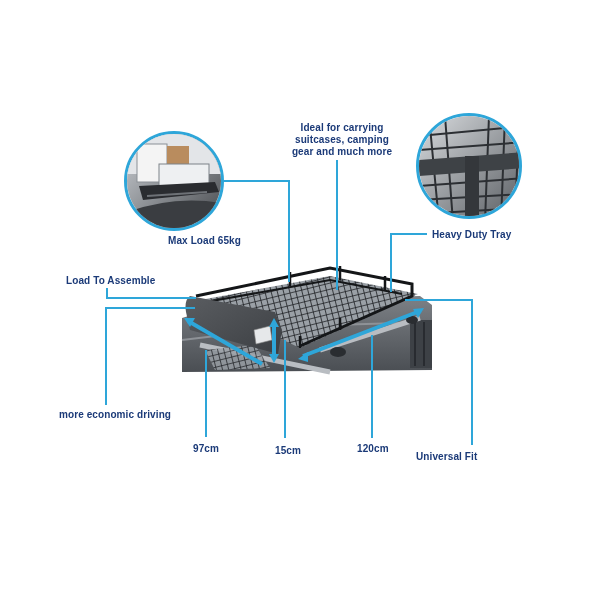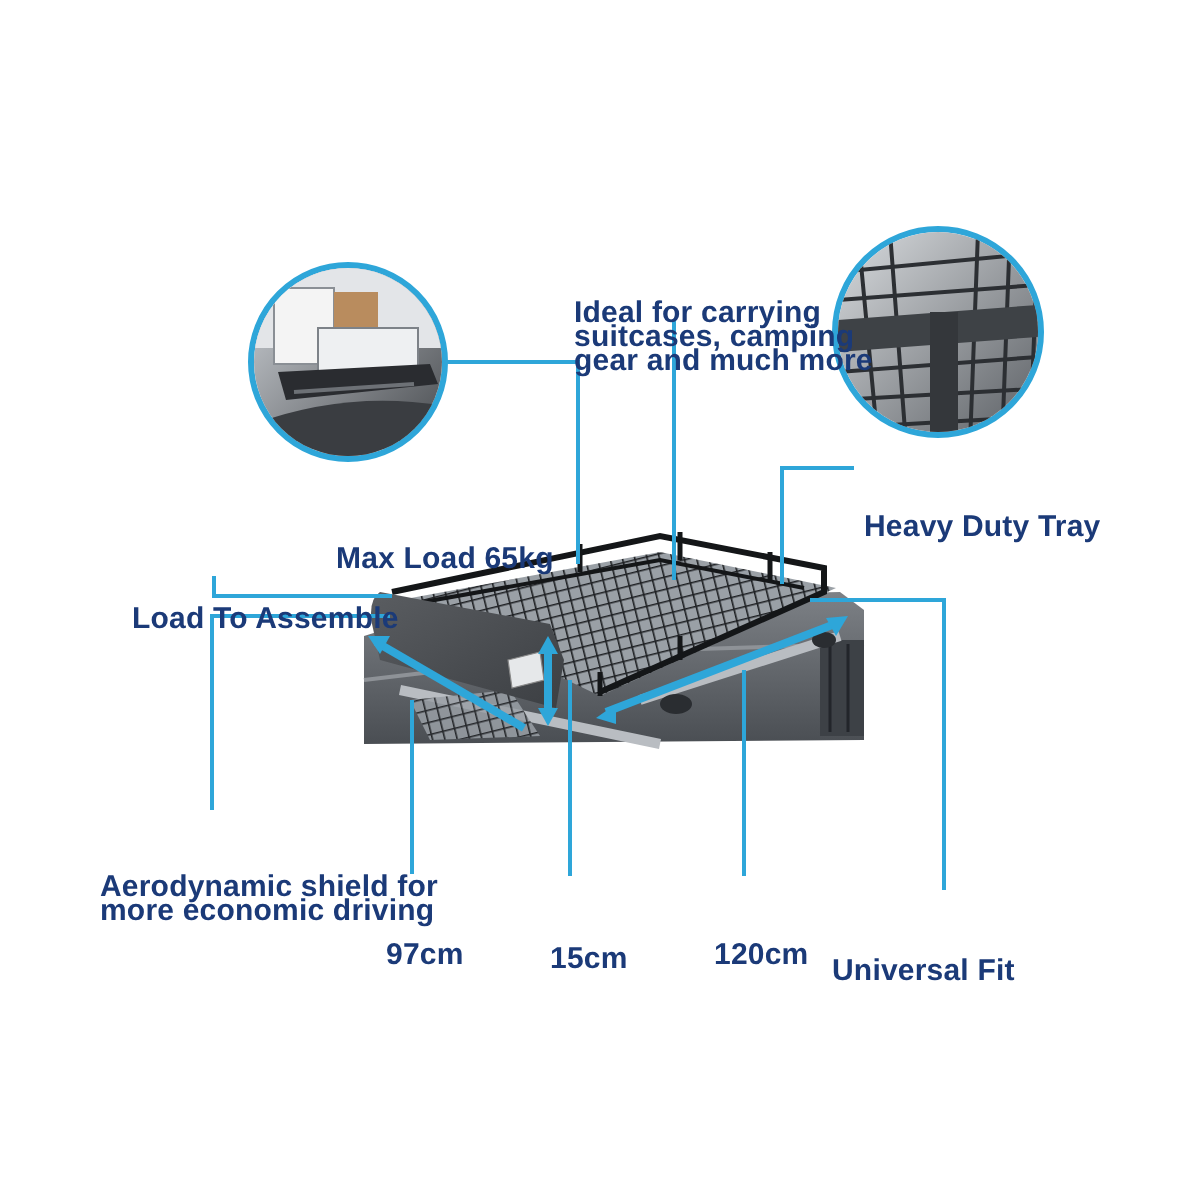--- a/index.html
+++ b/index.html
@@ -1,20 +1,20 @@
 <!DOCTYPE html>
 <html><head>
   <meta charset="utf-8">
   <style>
     html, body { margin: 0; padding: 0; background: #ffffff; }
     body { width: 600px; height: 600px; position: relative; overflow: hidden;
            font-family: "Liberation Sans", "DejaVu Sans", sans-serif; }
     .stage { position: absolute; left: 0; top: 0; width: 600px; height: 600px; }
-    .label { position: absolute; color: #1b3a78; font-weight: bold; font-size: 15px;
-             line-height: 12px; white-space: nowrap; letter-spacing: 0.1px; margin-top: 29px; }
+    .label { position: absolute; color: #1b3a78; font-weight: bold; font-size: 10px;
+             line-height: 12px; white-space: nowrap; letter-spacing: 0.1px; }
     .label.center { text-align: center; }
     svg.overlay { position: absolute; left: 0; top: 0; width: 600px; height: 600px; }
     .circle { position: absolute; border-radius: 50%; border: 3px solid #2ea6d9;
               overflow: hidden; box-sizing: border-box; }
   </style>
 </head>
 <body>
 
 <div class="stage">
 
@@ -125,28 +125,27 @@
       <polygon points="269,354 279,354 274,363"></polygon>
     </g>
   </svg>
 
   <div class="label center" style="left:287px; top:122px; width:110px;">
     <div>Ideal for carrying</div>
     <div>suitcases, camping</div>
     <div>gear and much more</div>
   </div>
 
-  <div class="label" style="left:135px; top:245px;padding-left:33px;">Max Load 65kg</div>
+  <div class="label" style="left:135px; top:235px;padding-left:33px;">Max Load 65kg</div>
 
   <div class="label" style="left:432px; top:229px;">Heavy Duty Tray</div>
 
   <div class="label" style="left:66px; top:275px;">Load To Assemble</div>
 
   <div class="label center" style="left:50px; top:409px; width:130px;">
-    <div>Aerodynamic shield for</div>
     <div>more economic driving</div>
   </div>
 
   <div class="label" style="left:193px; top:443px;">97cm</div>
 
   <div class="label" style="left:275px; top:445px;">15cm</div>
 
   <div class="label" style="left:357px; top:443px;text-align:right;">120cm</div>
 
   <div class="label" style="left:416px; top:451px;">Universal Fit</div>

